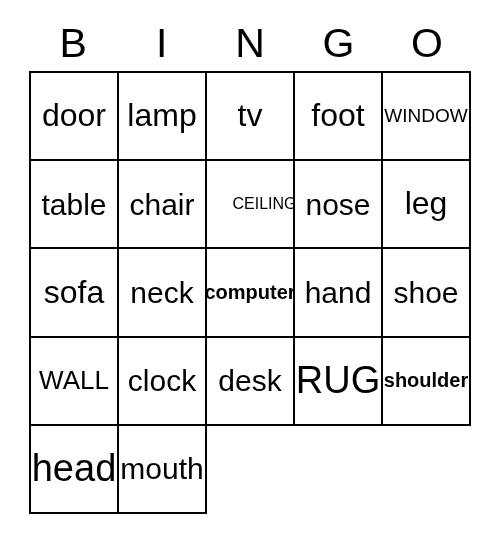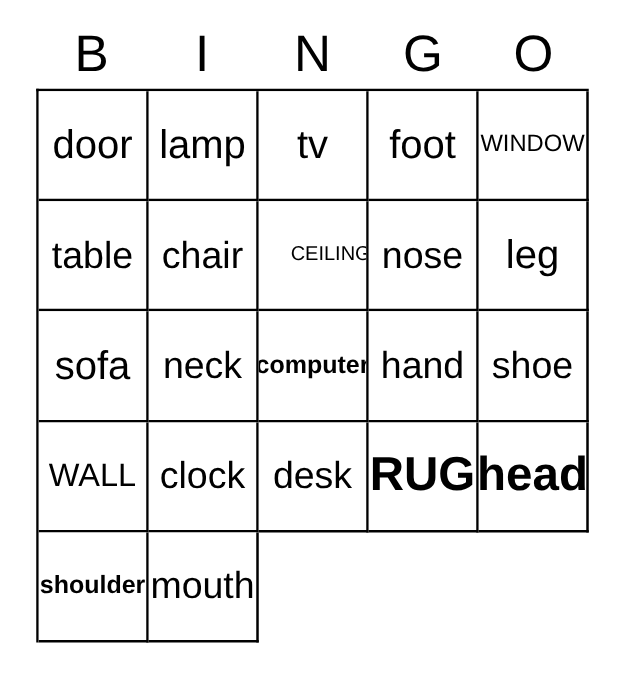--- a/index.html
+++ b/index.html
@@ -73,21 +73,21 @@
   }
   .cell-text {
     display: block;
     text-align: center;
     line-height: 1.05;
     white-space: nowrap;
     color: #000000;
   }
 
   
-  .sz-xl   { font-size: 38px; font-weight: bold; }
+  .sz-xl   { font-size: 38px; }
   .sz-lg   { font-size: 32px; }
   .sz-md   { font-size: 30px; }
   .sz-sm   { font-size: 26px; }
   .sz-xs   { font-size: 16px; margin-left: 29px; }
   .sz-xxs  { font-size: 20px; font-weight: bold; }
   .sz-tiny { font-size: 19px; }
 </style>
 </head>
 <body>
 
@@ -158,23 +158,23 @@
         <span class="cell-text sz-md">clock</span>
       </div>
     <div class="cell">
         <span class="cell-text sz-md">desk</span>
       </div>
 
     <div class="cell">
         <span class="cell-text sz-xl">RUG</span>
       </div>
     <div class="cell">
-        <span class="cell-text sz-xl">head</span>
+        <span class="cell-text sz-xxs">shoulder</span>
       </div>
     <div class="cell">
-        <span class="cell-text sz-xxs">shoulder</span>
+        <span class="cell-text sz-xl">head</span>
       </div>
     <div class="cell">
         <span class="cell-text sz-md">mouth</span>
       </div>
 
   </div>
 </div>
 
 </body></html>

